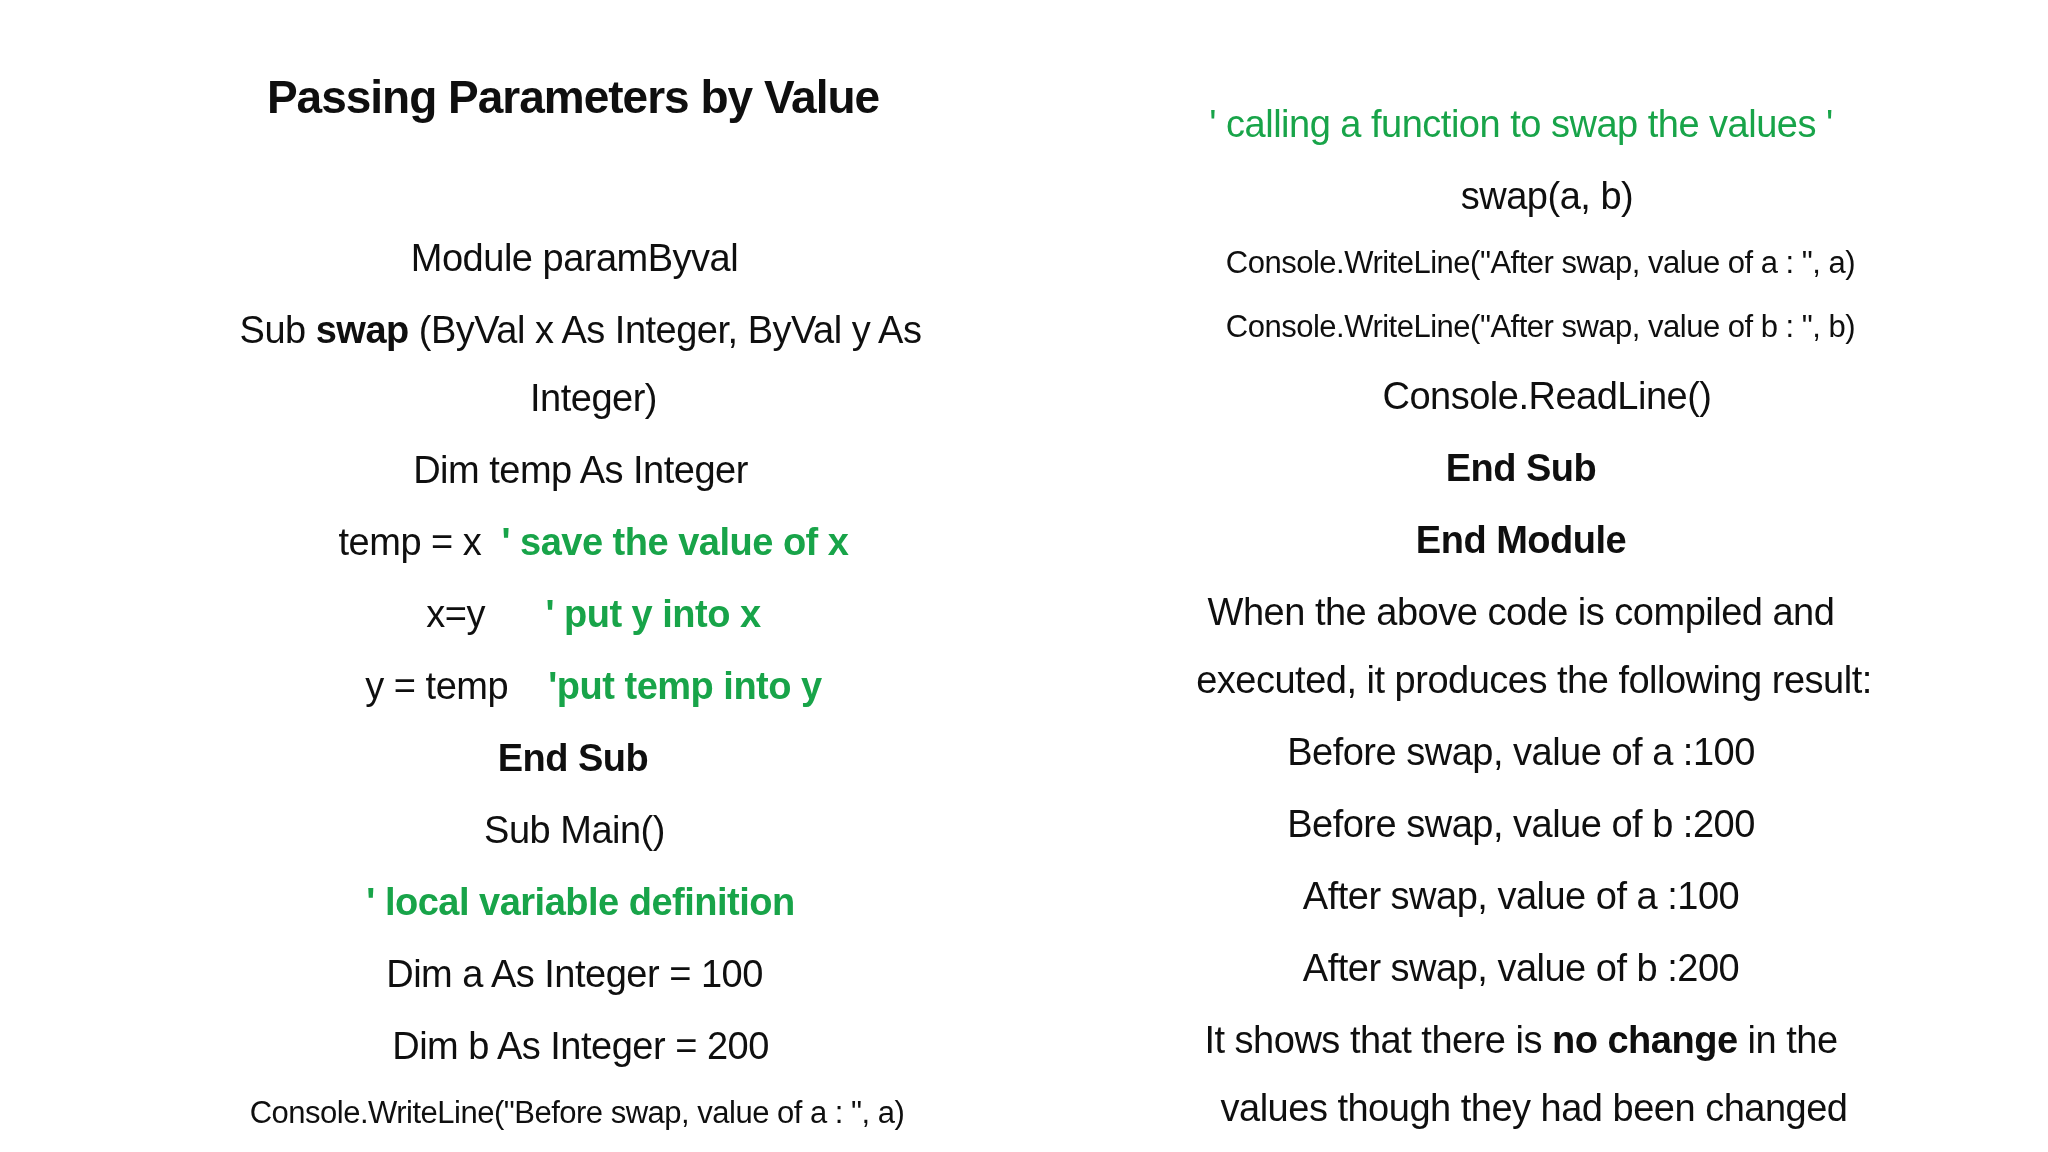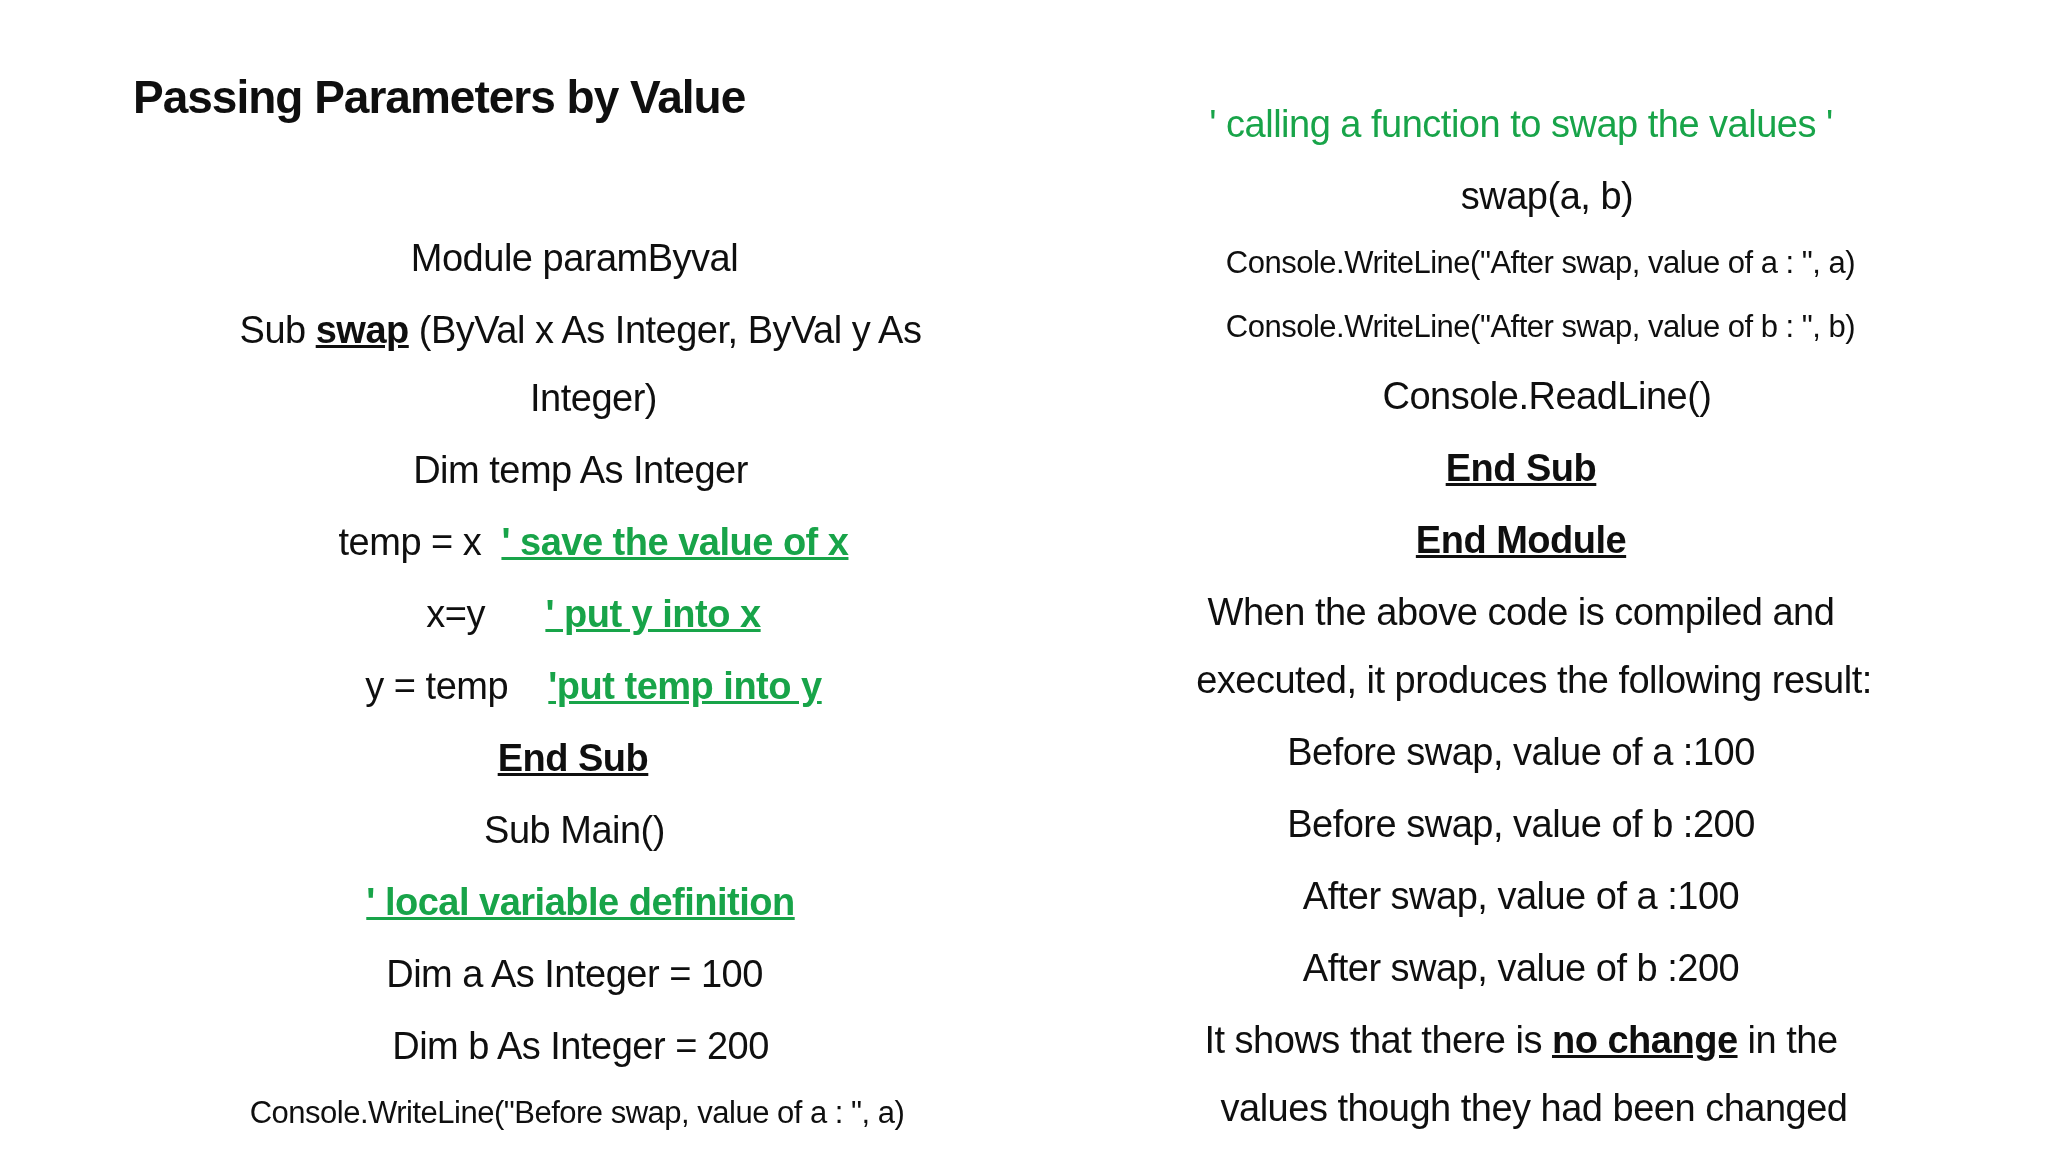--- a/index.html
+++ b/index.html
@@ -21,38 +21,39 @@
     top: 30px;
     white-space: pre;
   }
   .col-left  { left: 133px;  width: 880px; }
   .col-right { left: 1012px; width: 1018px; }
   .title {
     margin: 0 0 30px 0;
     font-size: 46px;
     line-height: 62px;
     font-weight: 700;
+    text-align: center;
     letter-spacing: -1px;
     white-space: pre;
   }
   .line {
     font-size: 38px;
     line-height: 52px;
     margin-top: 20px;
     letter-spacing: -0.5px;
     text-align: center;
   }
   .line.small {
     font-size: 31px;
     line-height: 46px;
     margin-top: 18px;
   }
   .line.cont { margin-top: 16px; }
   .col-right > .line:first-child { margin-top: 14px; }
-  .sb { font-weight: 700; text-decoration: underline; }
+  .sb { font-weight: 700; }
   .sc { color: var(--comment-color, #18a449); }
 </style>
 </head>
 <body>
 
 <div class="slide" style="--comment-color: #18a449; color: rgb(15, 15, 15); background: rgb(255, 255, 255);">
   <div class="col col-left">
     <div class="title">Passing Parameters by Value</div>
     
   <div class="line" style="padding-left: 3px;"><span>Module paramByval</span></div><div class="line" style="padding-left: 15px;"><span>Sub </span><span class="sb">swap</span><span> (ByVal x As Integer, ByVal y As</span></div><div class="line cont" style="padding-left: 41px;"><span>Integer)</span></div><div class="line" style="padding-left: 15px;"><span>Dim temp As Integer</span></div><div class="line" style="padding-left: 41px;"><span>temp = x  </span><span class="sc sb">' save the value of x</span></div><div class="line" style="padding-left: 41px;"><span>x=y      </span><span class="sc sb">' put y into x</span></div><div class="line" style="padding-left: 41px;"><span>y = temp    </span><span class="sc sb">'put temp into y</span></div><div class="line" style="padding-left: 0px;"><span class="sb">End Sub</span></div><div class="line" style="padding-left: 3px;"><span>Sub Main()</span></div><div class="line" style="padding-left: 15px;"><span class="sc sb">' local variable definition</span></div><div class="line" style="padding-left: 3px;"><span>Dim a As Integer = 100</span></div><div class="line" style="padding-left: 15px;"><span>Dim b As Integer = 200</span></div><div class="line small" style="padding-left: 8px;"><span>Console.WriteLine("Before swap, value of a : ", a)</span></div><div class="line small" style="padding-left: 5px;"><span>Console.WriteLine("Before swap, value of b : ", b)</span></div></div>

